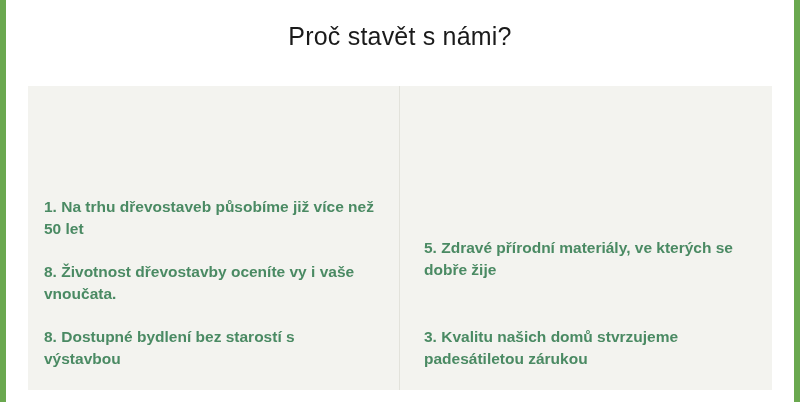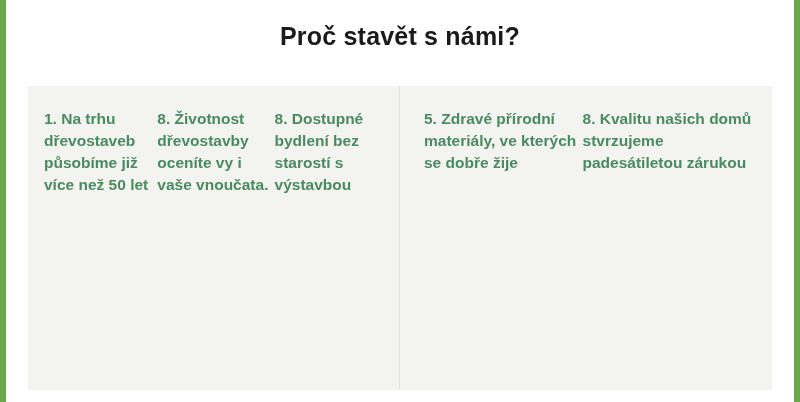--- a/index.html
+++ b/index.html
@@ -18,53 +18,54 @@
     width: 800px;
     height: 402px;
     box-sizing: border-box;
     border-left: 6px solid #6aa84f;
     border-right: 6px solid #6aa84f;
     background: #ffffff;
   }
   .title {
     text-align: center;
     font-size: 25px;
-    font-weight: bold;
+    font-weight: normal;
     color: #1a1a1a;
     padding-top: 22px;
     padding-bottom: 18px;
     letter-spacing: 0.2px;
   }
   .panel {
     position: absolute;
     left: 22px;
     right: 22px;
     top: 86px;
     bottom: 12px;
     background: #f3f3ef;
     display: flex;
     flex-direction: row;
     box-sizing: border-box;
   }
   .col {
     flex: 1 1 50%;
     box-sizing: border-box;
-    padding: 22px 18px 12px 14px;
+    padding: 22px 18px 20px 14px;
     display: flex;
-    flex-direction: row;
-    justify-content: space-between;
+    flex-direction: column;
+    justify-content: flex-end;
   }
   .col.left {
     border-right: 1px solid #e2e2db;
     padding-left: 16px;
     padding-right: 24px;
   }
   .col.right {
     padding-left: 24px;
     padding-right: 16px;
+    gap: 24px;
   }
   .item {
     font-size: 15.5px;
     font-weight: bold;
     color: #4a8a63;
     line-height: 1.42;
     margin-bottom: 21px;
   }
   .item:last-child {
     margin-bottom: 0;
@@ -80,17 +81,17 @@
   <div class="panel">
 
     <div class="col left">
       <div class="item">1. Na trhu dřevostaveb působíme již více než 50 let</div>
       <div class="item">8. Životnost dřevostavby oceníte vy i vaše vnoučata.</div>
       <div class="item">8. Dostupné bydlení bez starostí s výstavbou</div>
     </div>
 
     <div class="col right">
       <div class="item">5. Zdravé přírodní materiály, ve kterých se dobře žije</div>
-      <div class="item">8. Kvalitu našich domů stvrzujeme padesátiletou zárukou</div>
+      <div class="item">3. Kvalitu našich domů stvrzujeme padesátiletou zárukou</div>
     </div>
 
   </div>
 </div>
 
 </body></html>

